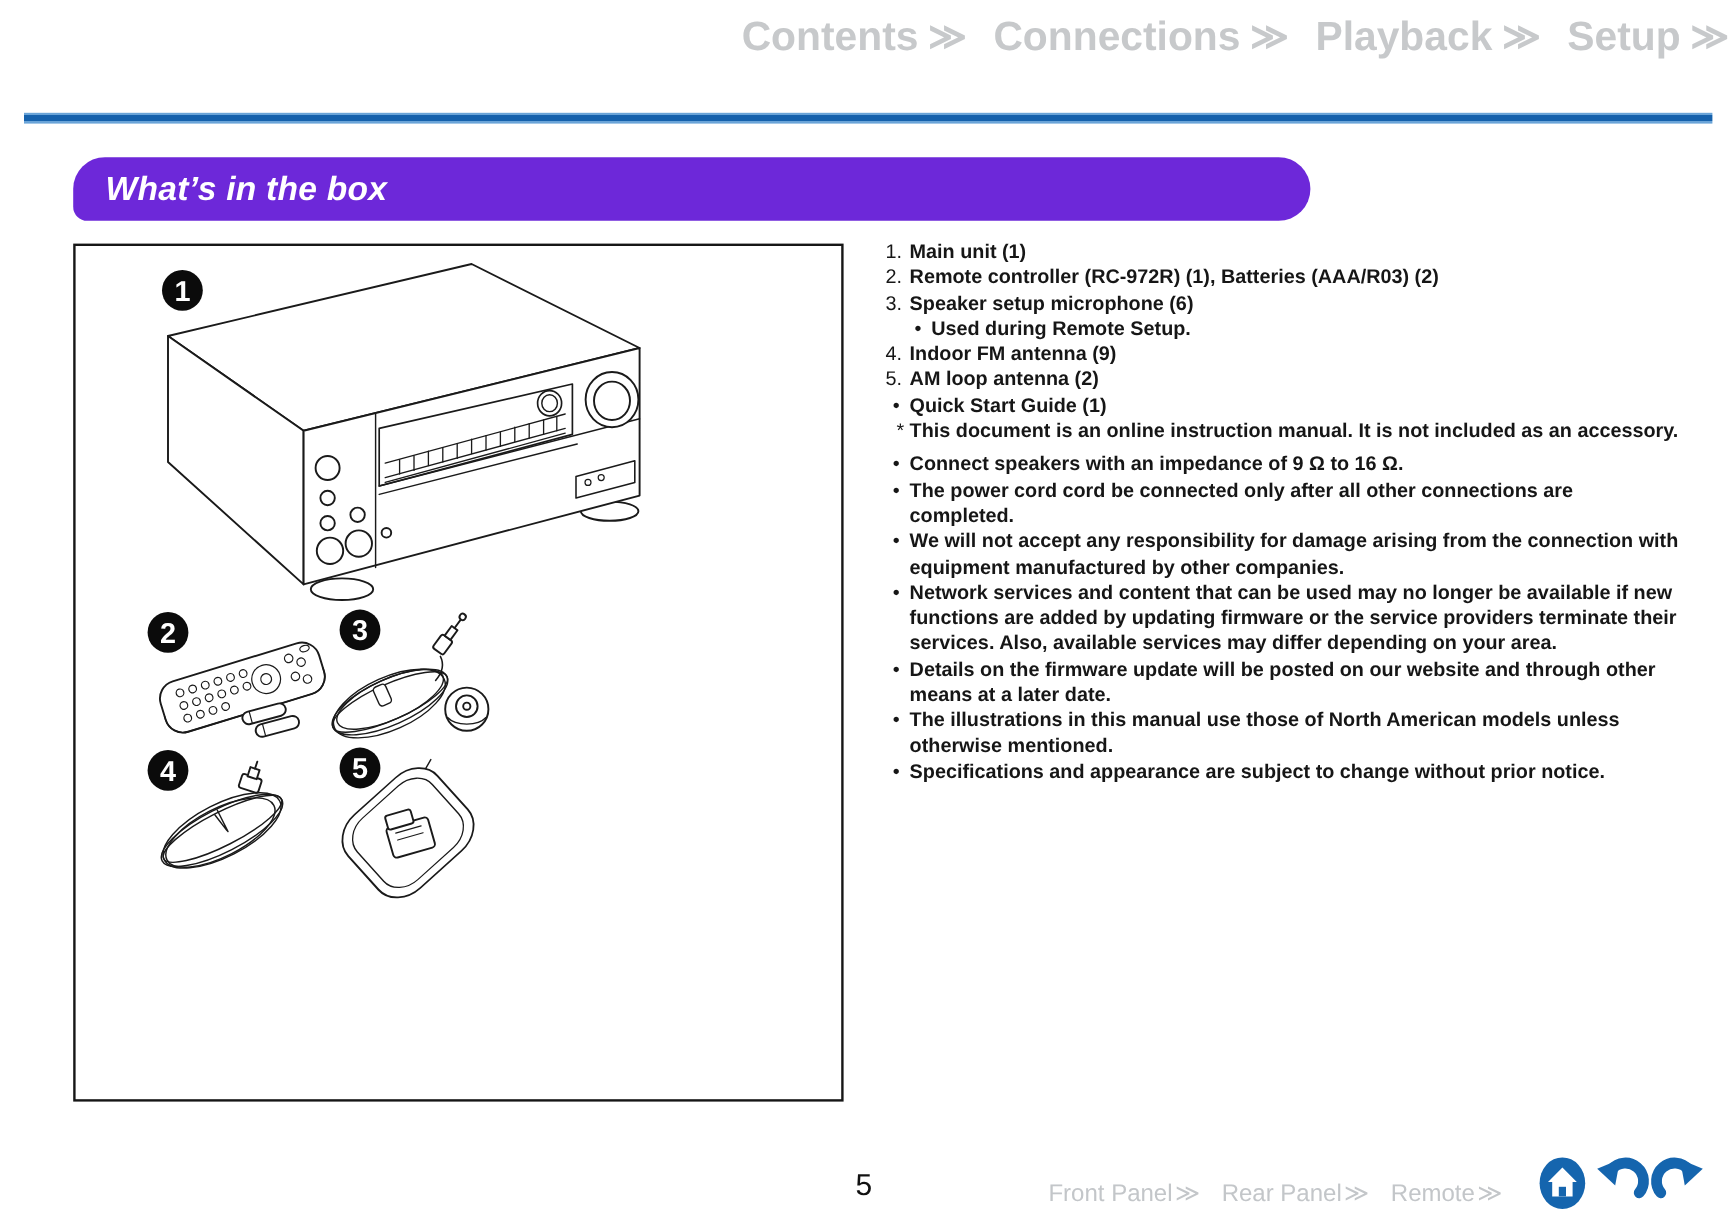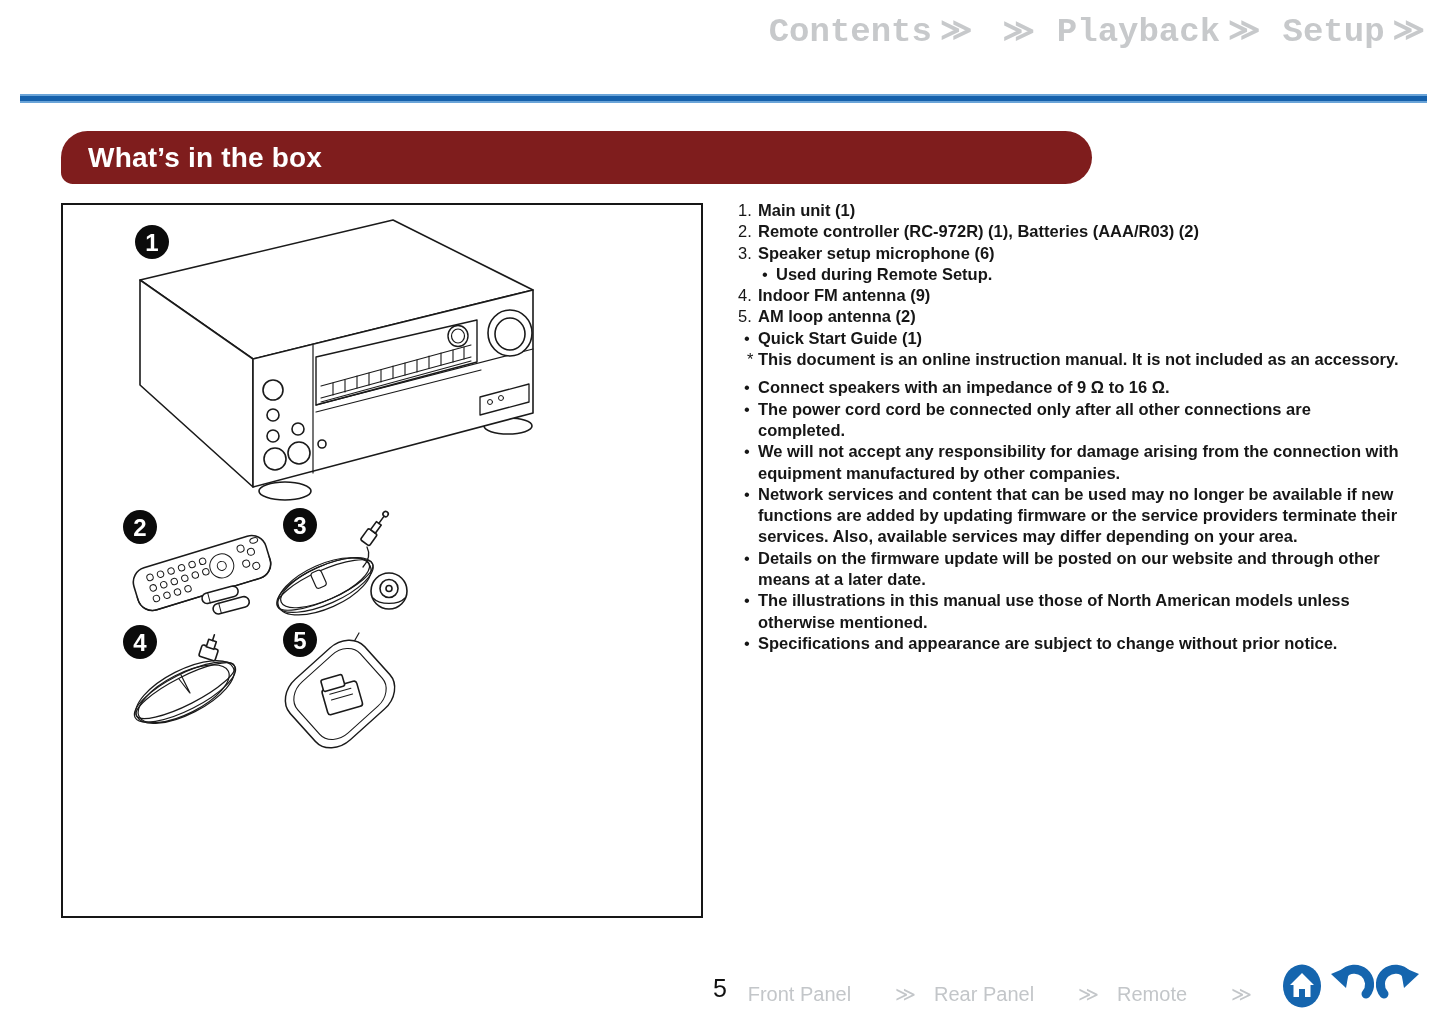--- a/index.html
+++ b/index.html
@@ -1,32 +1,32 @@
 <!DOCTYPE html>
 <html><head>
 <meta charset="utf-8">
 <style>
   html,body{margin:0;padding:0;background:#fff;}
   .page{position:relative;width:1445px;height:1023px;background:#fff;overflow:hidden;
         font-family:"Liberation Sans",sans-serif;color:#161616;}
 
   
-  .topnav{position:absolute;top:12px;right:20px;display:flex;align-items:flex-end;
-          font-weight:bold;font-size:34px;color:#c7c9cb;white-space:nowrap;font-family:Liberation Mono, monospace;}
+  .topnav{position:absolute;top:12px;right:4px;display:flex;align-items:flex-start;
+          font-weight:bold;font-size:34px;color:#c7c9cb;white-space:nowrap;}
   .topnav .nav-group{margin-left:22px;display:flex;align-items:baseline;}
   .topnav .nav-group:first-child{margin-left:0;}
   .topnav .chev{margin-left:8px;font-size:31px;position:relative;top:-1px;}
 
   
   .rule{position:absolute;left:20px;right:18px;top:94px;height:9px;
         background:linear-gradient(to bottom,#6aa4d8 0,#6aa4d8 2px,#1561ac 2px,#1561ac 7px,#6aa4d8 7px,#6aa4d8 9px);}
 
   
   .section-bar{position:absolute;left:61px;top:131px;width:1031px;height:53px;
-               background:#7f1d1d;border-radius:27px 27px 27px 12px;}
+               background:#6d28d9;border-radius:27px 27px 27px 12px;font-style:italic;}
   .section-bar .title{display:block;line-height:53px;padding-left:27px;color:#fff;
                       font-size:28px;font-weight:bold;letter-spacing:.2px;}
 
   
   .diagram-box{position:absolute;left:61px;top:203px;width:642px;height:715px;
                border:2px solid #161616;box-sizing:border-box;background:#fff;}
 
   
   .content{position:absolute;left:738px;top:200px;width:662px;font-size:16.5px;
            line-height:21.3px;color:#161616;}
@@ -36,35 +36,36 @@
   .row.sub{margin-left:24px;}  .row.sub .mk{flex:0 0 14px;}
   .row.bullet{margin-left:6px;} .row.bullet .mk{flex:0 0 14px;}
   .row.star{margin-left:9px;}  .row.star .mk{flex:0 0 11px;}
   .notes{margin-top:7px;}
   .notes .row{margin-left:6px;} .notes .row .mk{flex:0 0 14px;}
 
   
   .page-number{position:absolute;left:713px;top:974px;font-size:25px;color:#111;}
   .footer-links{position:absolute;top:982px;right:193px;display:flex;gap:18px;
                 font-size:20px;color:#c3c6c9;white-space:nowrap;}
-  .footer-links .flink{display:flex;align-items:baseline;gap:42px;}
+  .footer-links .flink{display:flex;align-items:baseline;}
   .footer-links .chev{margin-left:2px;}
   .footer-icons{position:absolute;left:1281px;top:960px;width:142px;height:52px;}
 </style>
 </head>
 <body>
 
 <div class="page">
 
   <div class="topnav">
     <span class="nav-group">
       <span>Contents</span>
       <span class="chev">≫</span>
     </span>
     <span class="nav-group">
+      <span>Connections</span>
       <span class="chev">≫</span>
     </span>
     <span class="nav-group">
       <span>Playback</span>
       <span class="chev">≫</span>
     </span>
     <span class="nav-group">
       <span>Setup</span>
       <span class="chev">≫</span>
     </span>

